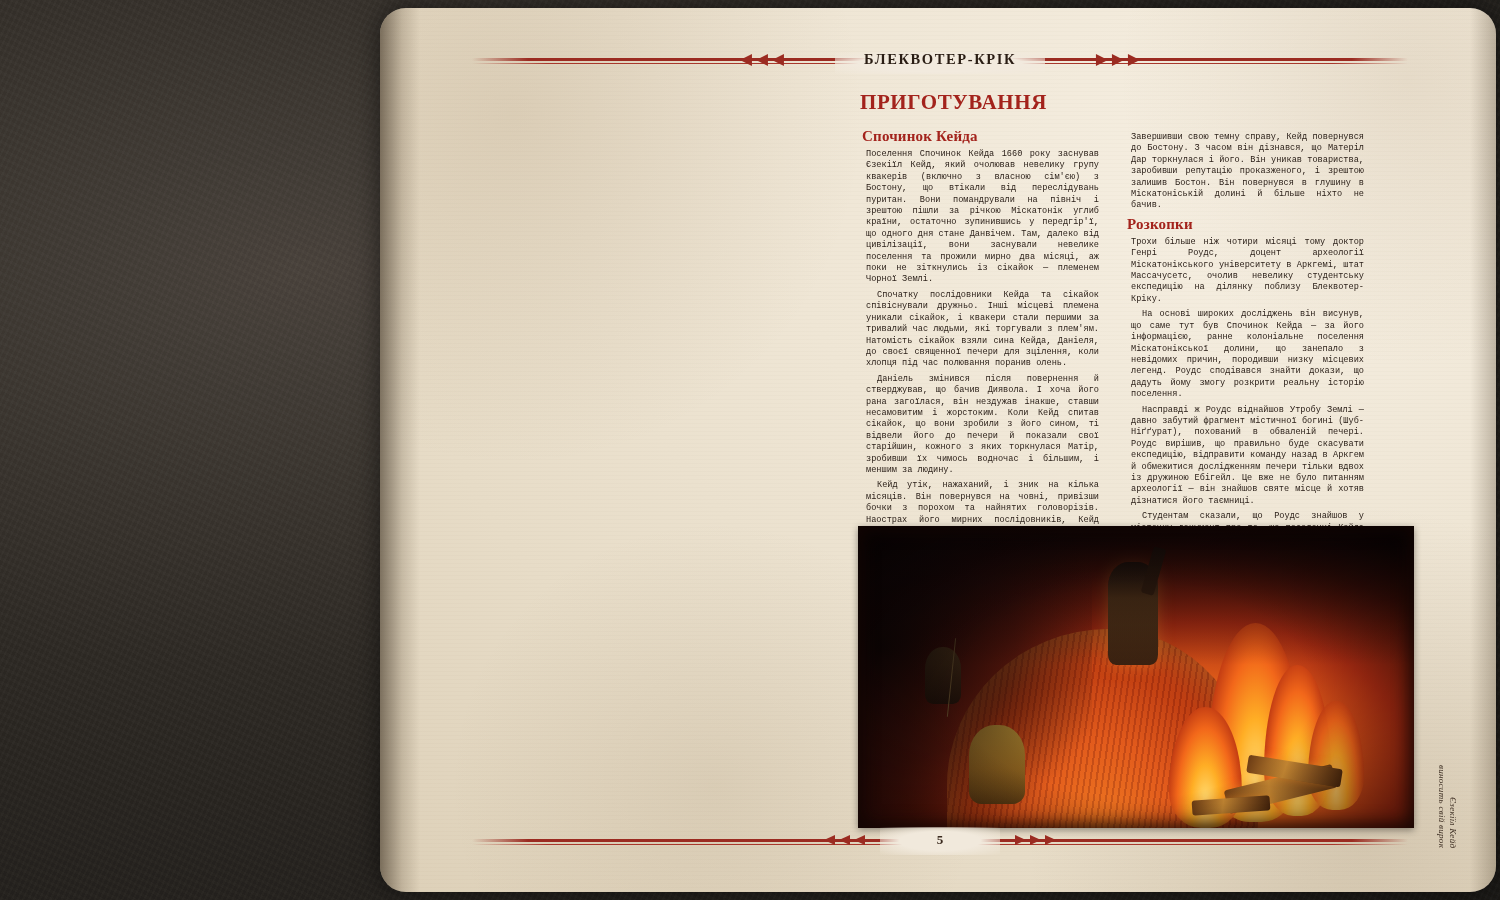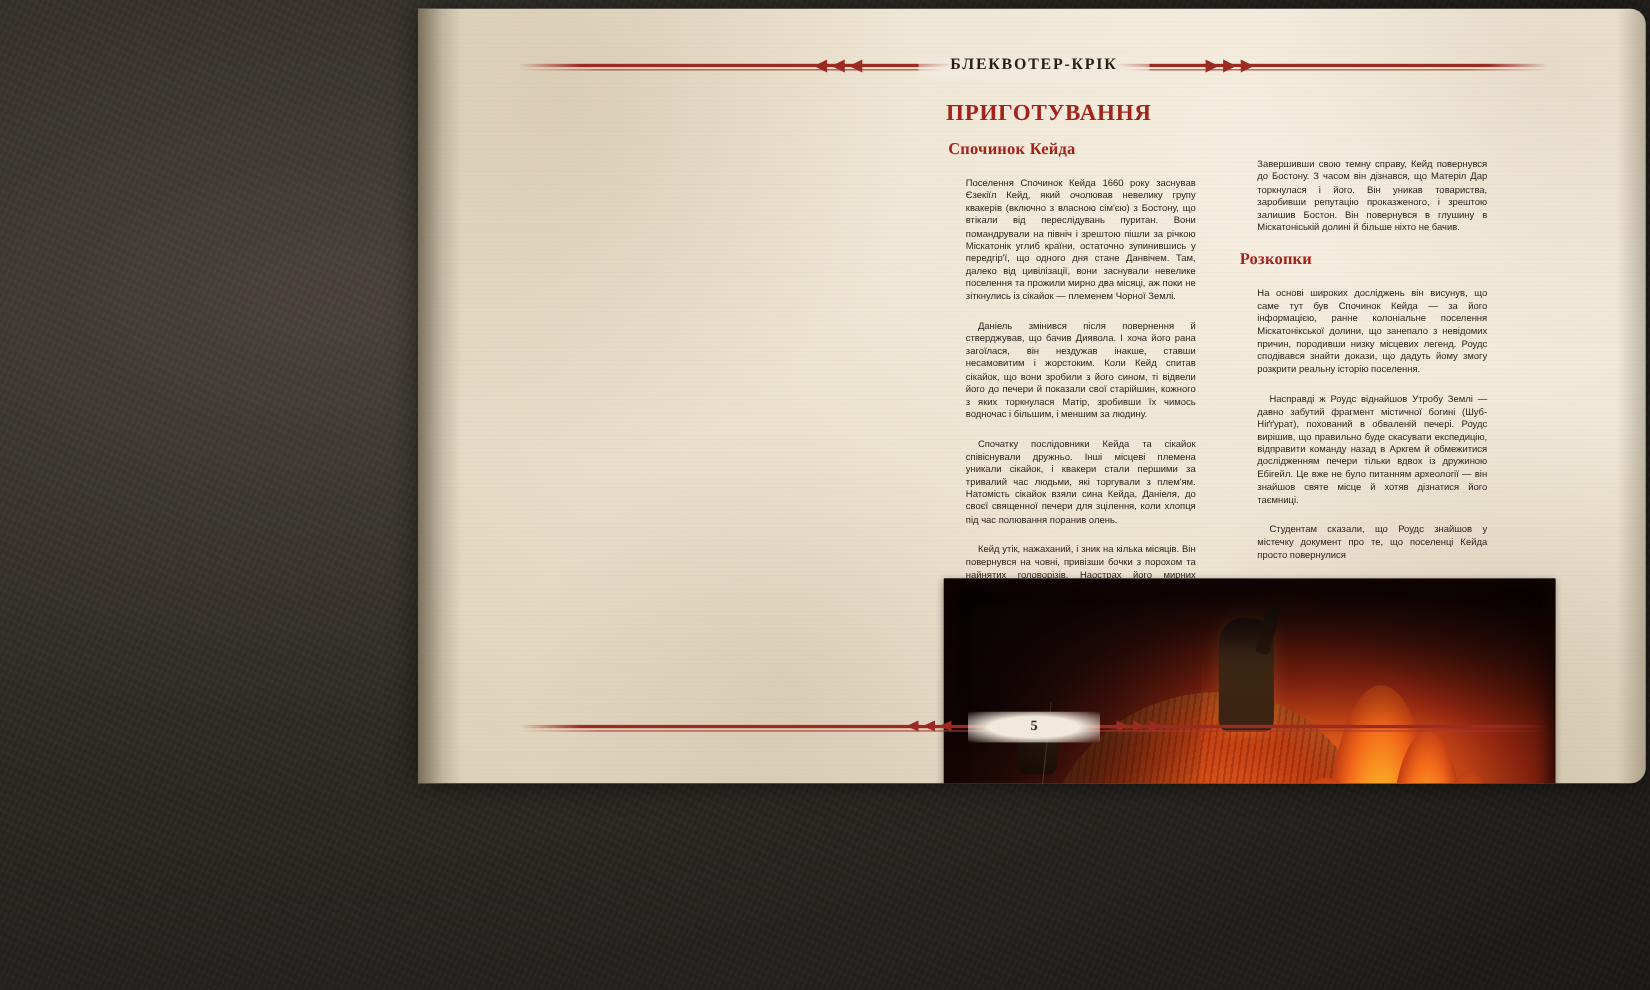--- a/index.html
+++ b/index.html
@@ -40,27 +40,28 @@
       repeating-linear-gradient(25deg, rgba(255,255,255,0.012) 0px, rgba(255,255,255,0.012) 3px, rgba(0,0,0,0.015) 3px, rgba(0,0,0,0.015) 7px);
     opacity: .9;
   }
 
   
   .page {
     position: absolute;
     left: 380px;
     top: 8px;
     width: 1116px;
-    height: 704px;
+    height: 884px;
     background:
       radial-gradient(ellipse at 78% 20%, #f6efe2 0%, #efe6d5 38%, #e7dcc7 70%, #ddd0b8 100%);
     border-top-right-radius: 14px;
     border-bottom-right-radius: 14px;
     box-shadow: 0 0 26px rgba(0,0,0,.55);
     overflow: hidden;
+    border-radius: 26px;
   }
   
   .page::before {
     content: "";
     position: absolute;
     inset: 0;
     background:
       radial-gradient(circle at 12% 12%, rgba(140,110,70,.16) 0%, rgba(140,110,70,0) 28%),
       radial-gradient(circle at 92% 8%, rgba(150,120,80,.14) 0%, rgba(150,120,80,0) 22%),
       radial-gradient(circle at 88% 94%, rgba(120,95,60,.18) 0%, rgba(120,95,60,0) 26%),
@@ -174,22 +175,22 @@
   .sub-heading {
     font-family: "Liberation Serif", serif;
     font-size: 15px;
     font-weight: bold;
     color: #a3231c;
     margin: 0 0 4px 0;
     letter-spacing: .2px;
   }
   .sub-heading.spaced { }
   p.body {
-    margin: 16px;
-    font-family: Liberation Sans, sans-serif;
+    margin: 4px;
+    font-family: Liberation Mono, monospace;
     font-size: 8.6px;
     line-height: 11.4px;
     color: #2c211a;
     text-align: justify;
     text-indent: 0;
     hyphens: auto;
   }
   p.body + p.body { text-indent: 11px; }
 
   
@@ -391,27 +392,28 @@
         </span>
       </div>
     </div>
 
     <div class="section-heading">ПРИГОТУВАННЯ</div>
 
     <div class="columns">
       <div class="col">
         <div class="sub-heading">Спочинок Кейда</div>
         <p class="body">Поселення Спочинок Кейда 1660 року заснував Єзекіїл Кейд, який очолював невелику групу квакерів (включно з власною сім'єю) з Бостону, що втікали від переслідувань пуритан. Вони помандрували на північ і зрештою пішли за річкою Міскатонік углиб країни, остаточно зупинившись у передгір'ї, що одного дня стане Данвічем. Там, далеко від цивілізації, вони заснували невелике поселення та прожили мирно два місяці, аж поки не зіткнулись із сікайок — племенем Чорної Землі.</p>
+        <p class="body">Спочатку послідовники Кейда та сікайок співіснували дружньо. Інші місцеві племена уникали сікайок, і квакери стали першими за тривалий час людьми, які торгували з плем'ям. Натомість сікайок взяли сина Кейда, Даніеля, до своєї священної печери для зцілення, коли хлопця під час полювання поранив олень.</p>
         <p class="body">Даніель змінився після повернення й стверджував, що бачив Диявола. І хоча його рана загоїлася, він нездужав інакше, ставши несамовитим і жорстоким. Коли Кейд спитав сікайок, що вони зробили з його сином, ті відвели його до печери й показали свої старійшин, кожного з яких торкнулася Матір, зробивши їх чимось водночас і більшим, і меншим за людину.</p>
-        <p class="body">Спочатку послідовники Кейда та сікайок співіснували дружньо. Інші місцеві племена уникали сікайок, і квакери стали першими за тривалий час людьми, які торгували з плем'ям. Натомість сікайок взяли сина Кейда, Даніеля, до своєї священної печери для зцілення, коли хлопця під час полювання поранив олень.</p>
         <p class="body">Кейд утік, нажаханий, і зник на кілька місяців. Він повернувся на човні, привізши бочки з порохом та найнятих головорізів. Наострах його мирних послідовників, Кейд очолив знищення сікайок, використавши порох для обвалу печери. Потому Кейд нацьковував найманців на своїх колишніх прибічників, вважаючи їх усіх заплямованими.</p>
       </div>
       <div class="col">
         <p class="body">Завершивши свою темну справу, Кейд повернувся до Бостону. З часом він дізнався, що Матеріл Дар торкнулася і його. Він уникав товариства, заробивши репутацію проказженого, і зрештою залишив Бостон. Він повернувся в глушину в Міскатоніській долині й більше ніхто не бачив.</p>
         <div class="sub-heading spaced">Розкопки</div>
+        <p class="body">Трохи більше ніж чотири місяці тому доктор Генрі Роудс, доцент археології Міскатонікського університету в Аркгемі, штат Массачусетс, очолив невелику студентську експедицію на ділянку поблизу Блеквотер-Кріку.</p>
         <p class="body">На основі широких досліджень він висунув, що саме тут був Спочинок Кейда — за його інформацією, ранне колоніальне поселення Міскатонікської долини, що занепало з невідомих причин, породивши низку місцевих легенд. Роудс сподівався знайти докази, що дадуть йому змогу розкрити реальну історію поселення.</p>
         <p class="body">Насправді ж Роудс віднайшов Утробу Землі — давно забутий фрагмент містичної богині (Шуб-Ніґґурат), похований в обваленій печері. Роудс вирішив, що правильно буде скасувати експедицію, відправити команду назад в Аркгем й обмежитися дослідженням печери тільки вдвох із дружиною Ебігейл. Це вже не було питанням археології — він знайшов святе місце й хотяв дізнатися його таємниці.</p>
         <p class="body">Студентам сказали, що Роудс знайшов у містечку документ про те, що поселенці Кейда просто повернулися</p>
       </div>
     </div>
 
     <div class="illustration">
       <div class="ill-sky"></div>
       <div class="ill-mound"></div>
       <div class="ill-flame f1"></div>

